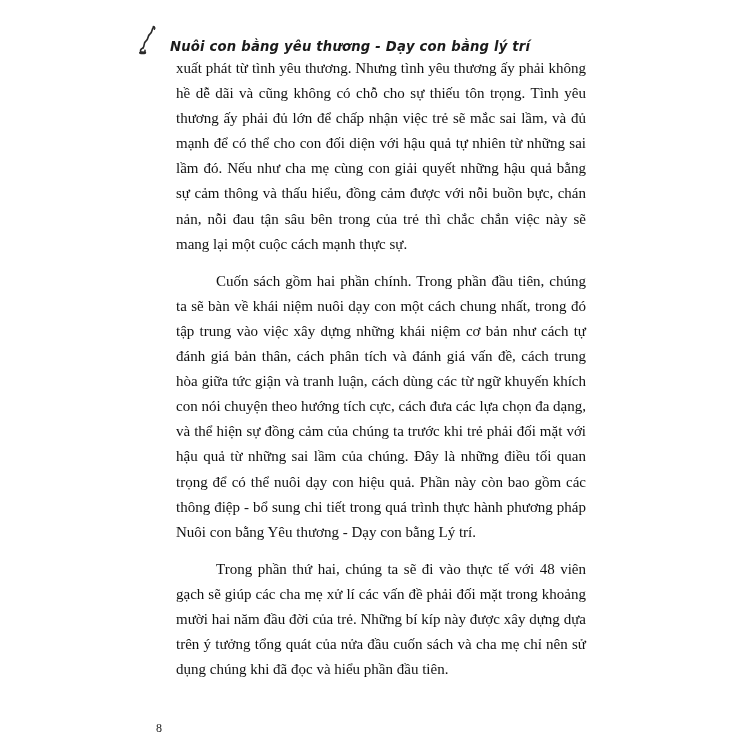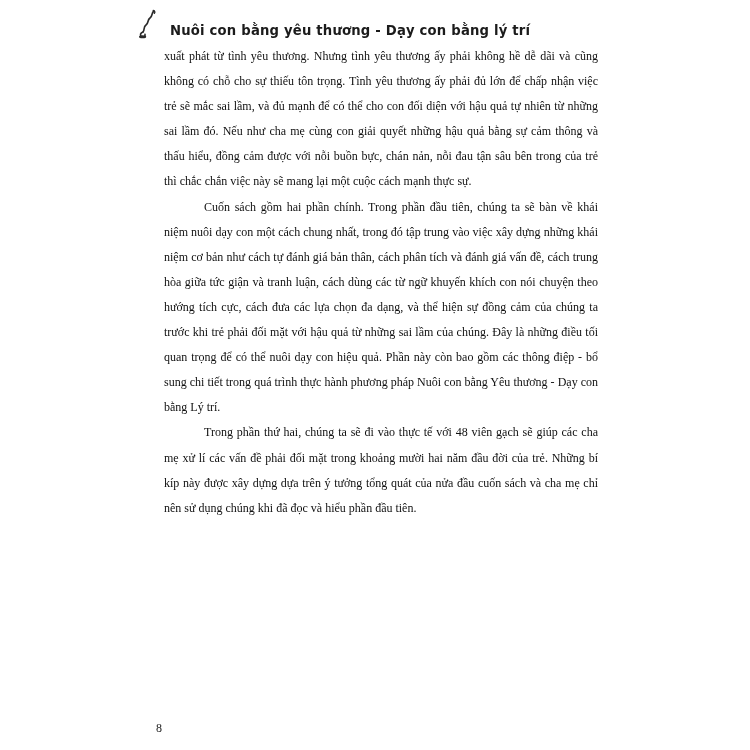--- a/index.html
+++ b/index.html
@@ -19,25 +19,26 @@
     position: relative;
     width: 750px;
     height: 750px;
     background: #ffffff;
   }
 
   
   .running-header {
     position: absolute;
     left: 132px;
-    top: 8px;
+    top: 24px;
     width: 470px;
     height: 34px;
     display: flex;
     align-items: flex-end;
+    font-style: italic;
   }
 
   .header-ornament {
     width: 34px;
     height: 34px;
     flex: 0 0 34px;
     position: relative;
     margin-right: 4px;
   }
   .header-ornament svg {
@@ -61,24 +62,24 @@
 
   
   .text-column {
     position: absolute;
     left: 164px;
     top: 44px;
     width: 434px;
   }
 
   .para {
-    margin: 0;
+    margin: 12px;
     text-align: justify;
     text-justify: inter-word;
-    font-size: 12px;
+    font-size: 15px;
     line-height: 25.1px;
     color: #101010;
     text-indent: 40px;
     hyphens: none;
   }
 
   .para + .para {
     margin-top: 0px;
   }
 

